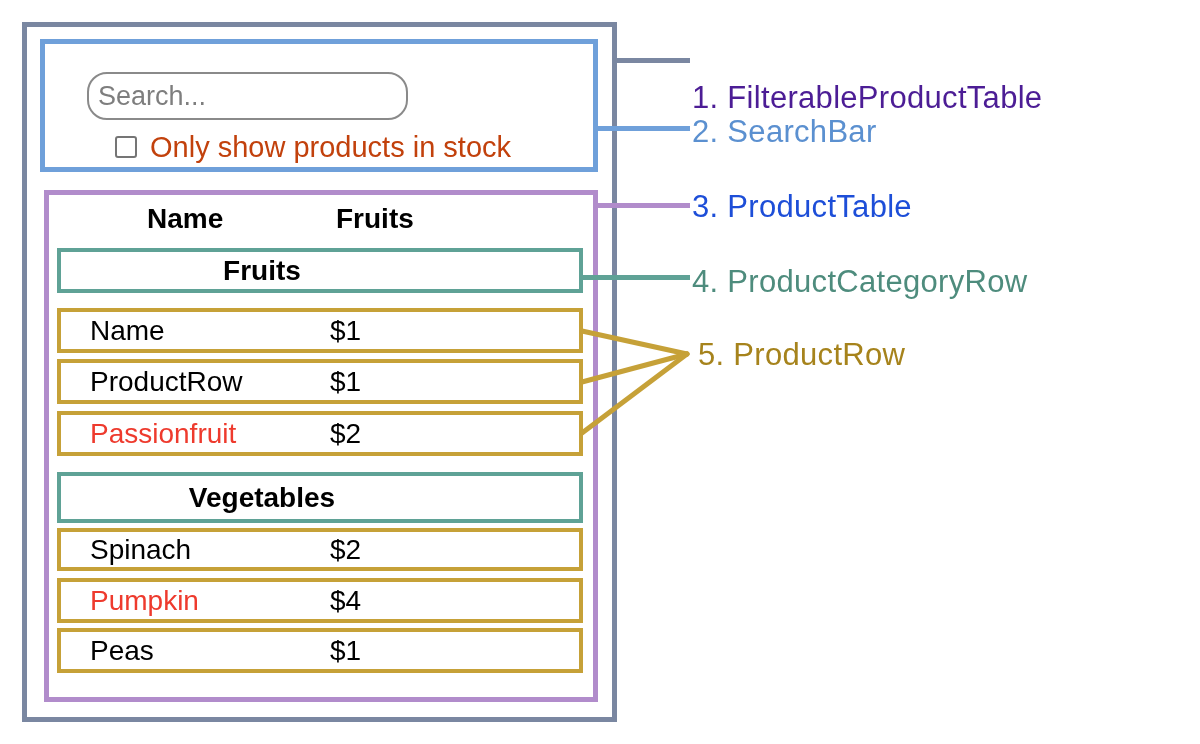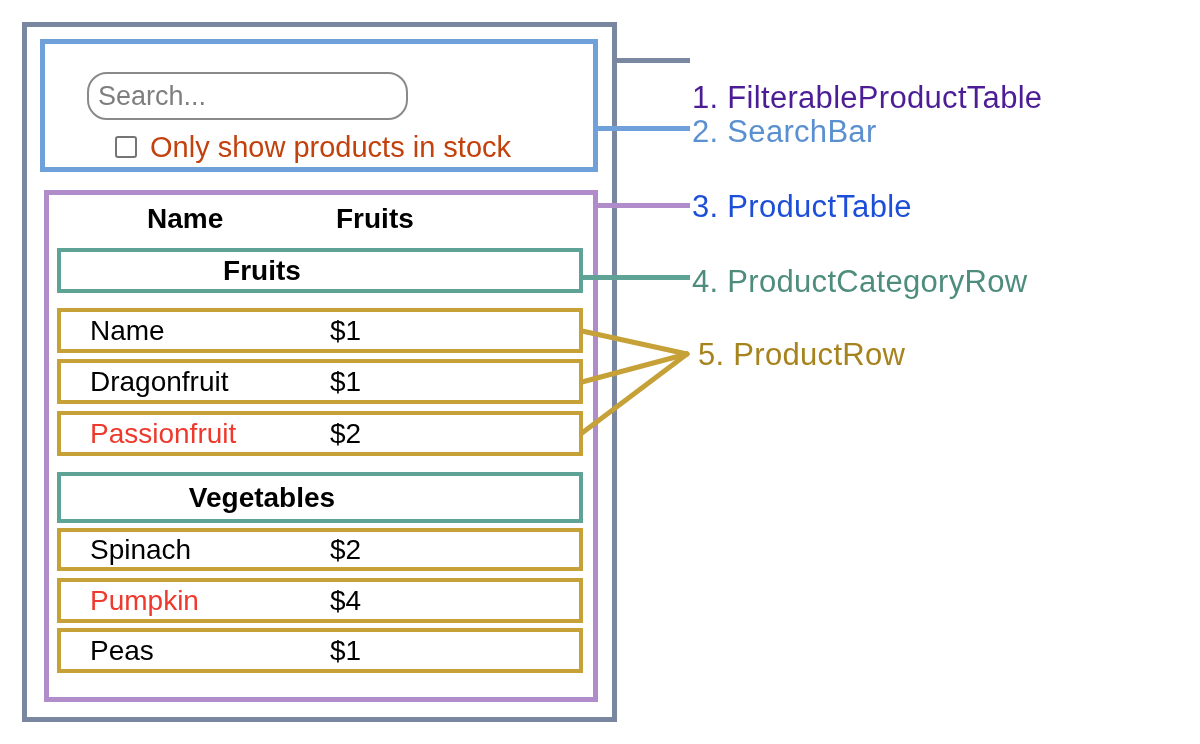--- a/index.html
+++ b/index.html
@@ -66,21 +66,21 @@
   <div class="abs trow cat-row" style="top:248px;height:45px;">
     <span class="cat-label">Fruits</span>
   </div>
 
   <div class="abs trow prod-row" style="top:308px;height:45px;">
     <span class="pname" style="color: rgb(0, 0, 0);">Name</span>
     <span class="pprice">$1</span>
   </div>
 
   <div class="abs trow prod-row" style="top:359px;height:45px;">
-    <span class="pname" style="color: rgb(0, 0, 0);">Dragonfruit</span>
+    <span class="pname" style="color: rgb(0, 0, 0);">ProductRow</span>
     <span class="pprice">$1</span>
   </div>
 
   <div class="abs trow prod-row" style="top:411px;height:45px;">
     <span class="pname" style="color: rgb(238, 58, 45);">Passionfruit</span>
     <span class="pprice">$2</span>
   </div>
 
   <div class="abs trow cat-row" style="top:472px;height:51px;">
     <span class="cat-label">Vegetables</span>

